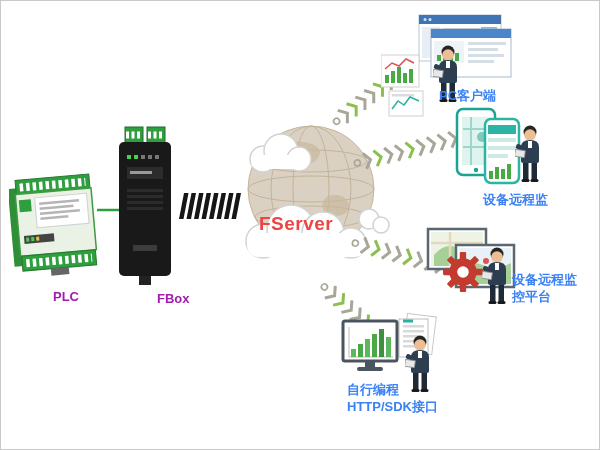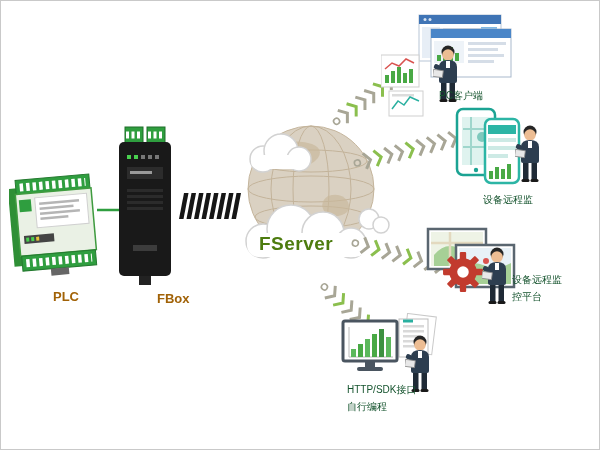--- a/index.html
+++ b/index.html
@@ -1,24 +1,24 @@
 <!DOCTYPE html>
 <html><head>
 <meta charset="utf-8">
 <style>
   html,body{margin:0;padding:0;background:#fff;}
   .canvas{position:relative;width:600px;height:450px;box-sizing:border-box;background:#ffffff;
           border:1px solid #c9c9c9;overflow:hidden;
           font-family:"Liberation Sans","DejaVu Sans",sans-serif;}
   .abs{position:absolute;}
   .group{position:absolute;}
-  .node-label{position:absolute;font-weight:700;font-size:13px;color:#a16207;padding-left:36px;}
-  .client-label{position:absolute;font-weight:400;font-size:10px;color:#14532d;
+  .node-label{position:absolute;font-weight:700;font-size:13px;color:#a21caf;padding-left:36px;}
+  .client-label{position:absolute;font-weight:700;font-size:13px;color:#3b82f6;
                 line-height:17px;white-space:nowrap;}
-  .fserver-label{position:absolute;font-weight:700;font-size:19px;color:#4d7c0f;letter-spacing:.5px;margin-top:20px;}
+  .fserver-label{position:absolute;font-weight:700;font-size:19px;color:#ef4444;letter-spacing:.5px;}
   .trail{position:absolute;transform-origin:0 50%;}
 </style>
 </head>
 <body>
 
 <svg width="0" height="0" style="position:absolute" aria-hidden="true">
   <defs>
     <path id="chv" d="M0 3 L6 11 L0 19" fill="none" stroke-width="3"></path>
     <g id="person">
       <circle cx="15" cy="7" r="6.5" fill="#262626"></circle>
@@ -324,18 +324,18 @@
       <rect x="31" y="21" width="5" height="23" fill="#49a945"></rect>
       <rect x="38" y="16" width="5" height="28" fill="#3d9140"></rect>
       <rect x="45" y="24" width="5" height="20" fill="#5cb85c"></rect>
       <rect x="24" y="48" width="10" height="6" fill="#4a5560"></rect>
       <rect x="16" y="54" width="26" height="4" rx="2" fill="#4a5560"></rect>
     </svg>
     <svg class="abs" style="left:64px;top:22px" width="30" height="60">
         <use href="#person"></use>
       </svg>
     <div class="client-label" style="left:6px;top:68px">
+      <span style="display:block">自行编程</span>
       <span style="display:block">HTTP/SDK接口</span>
-      <span style="display:block">自行编程</span>
     </div>
   </div>
 
 </div>
 
 </body></html>

